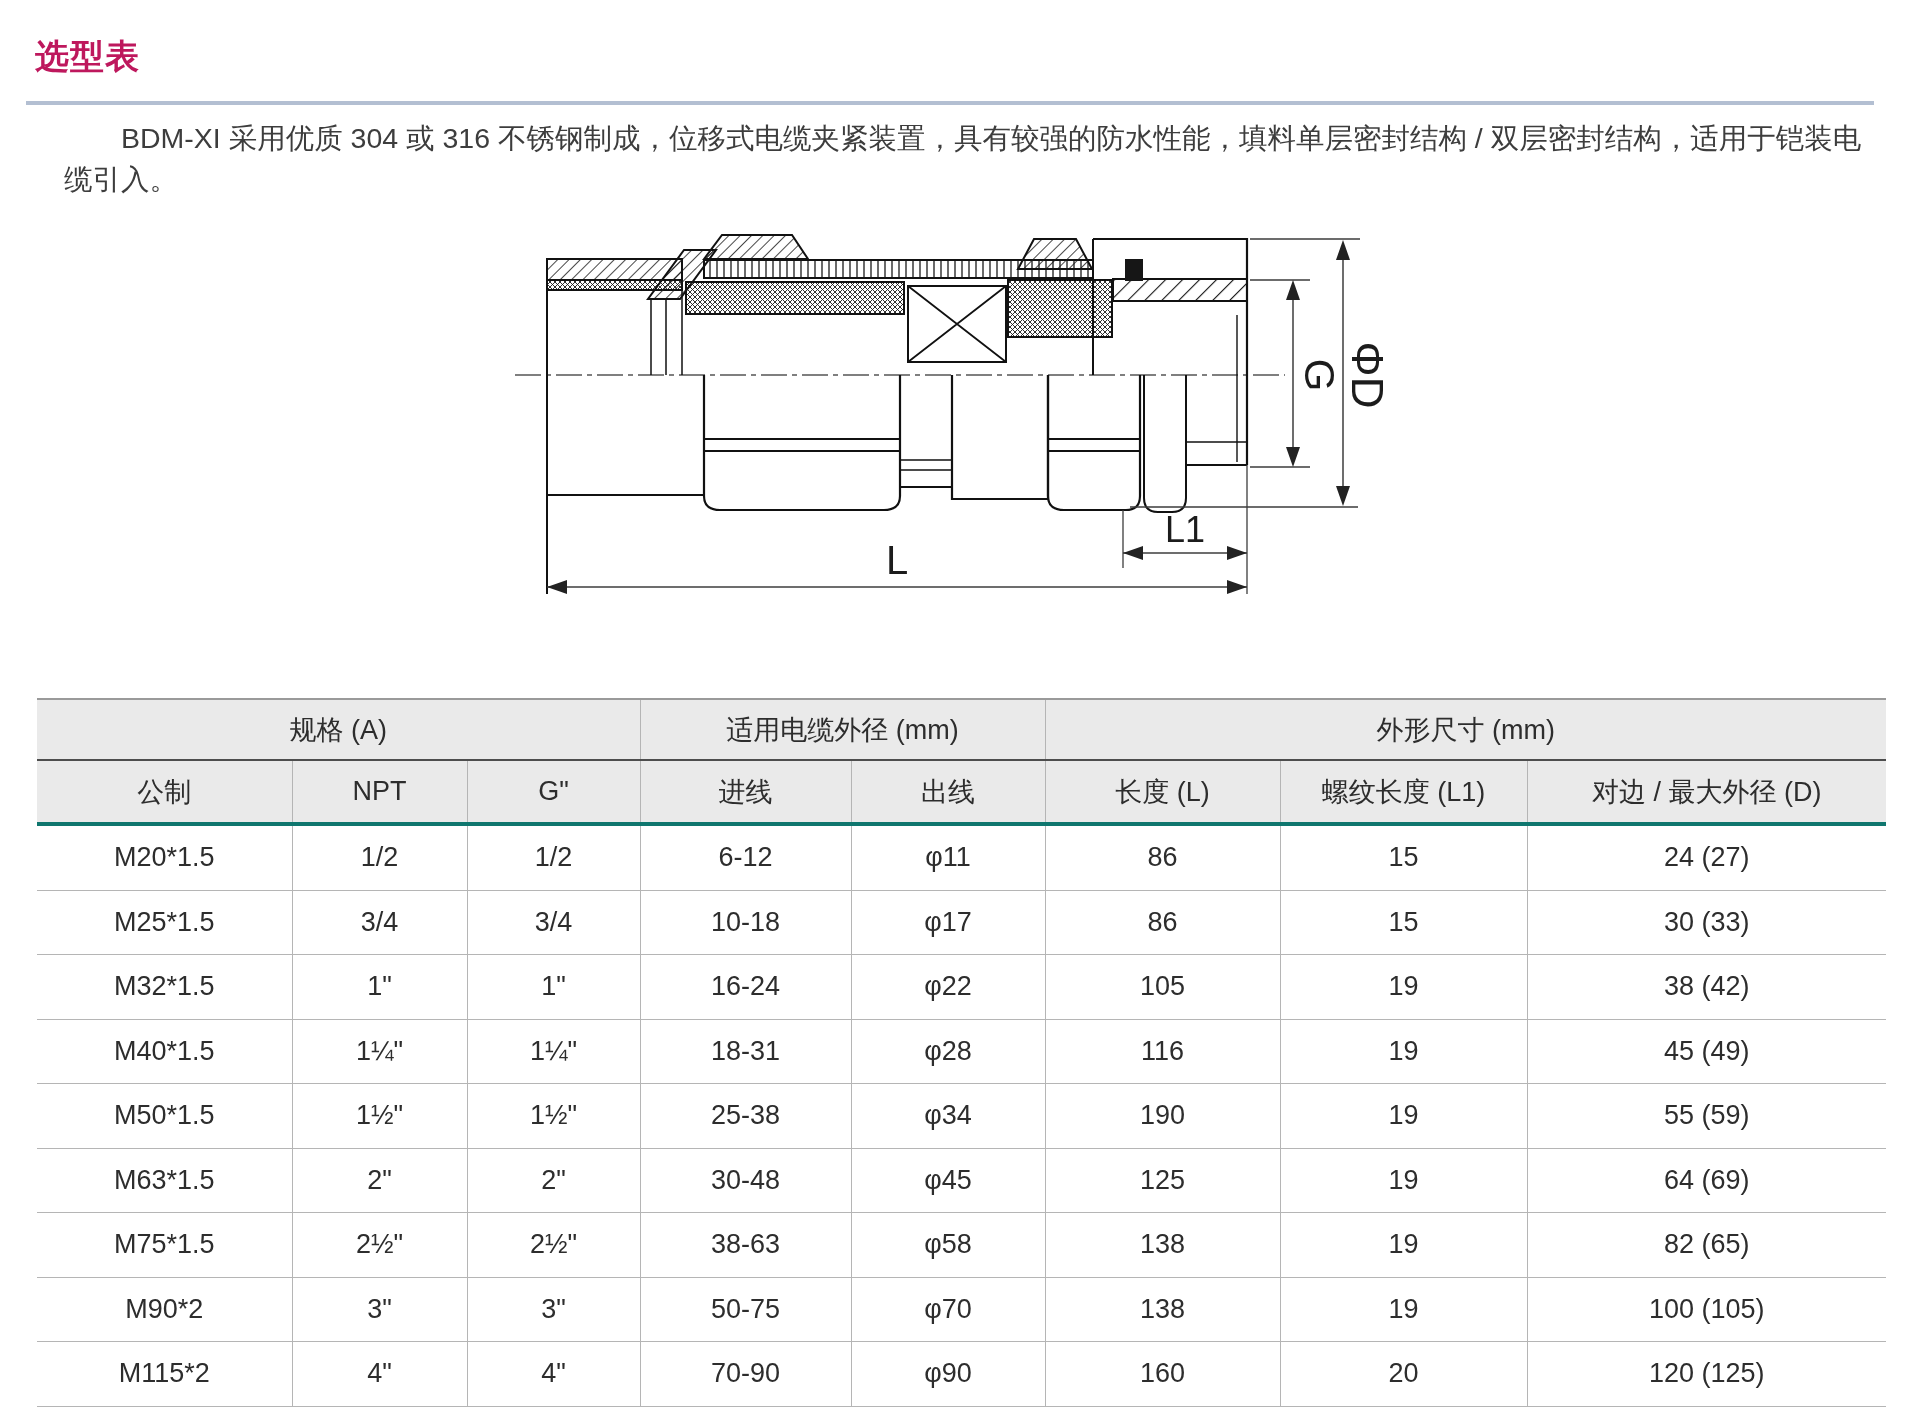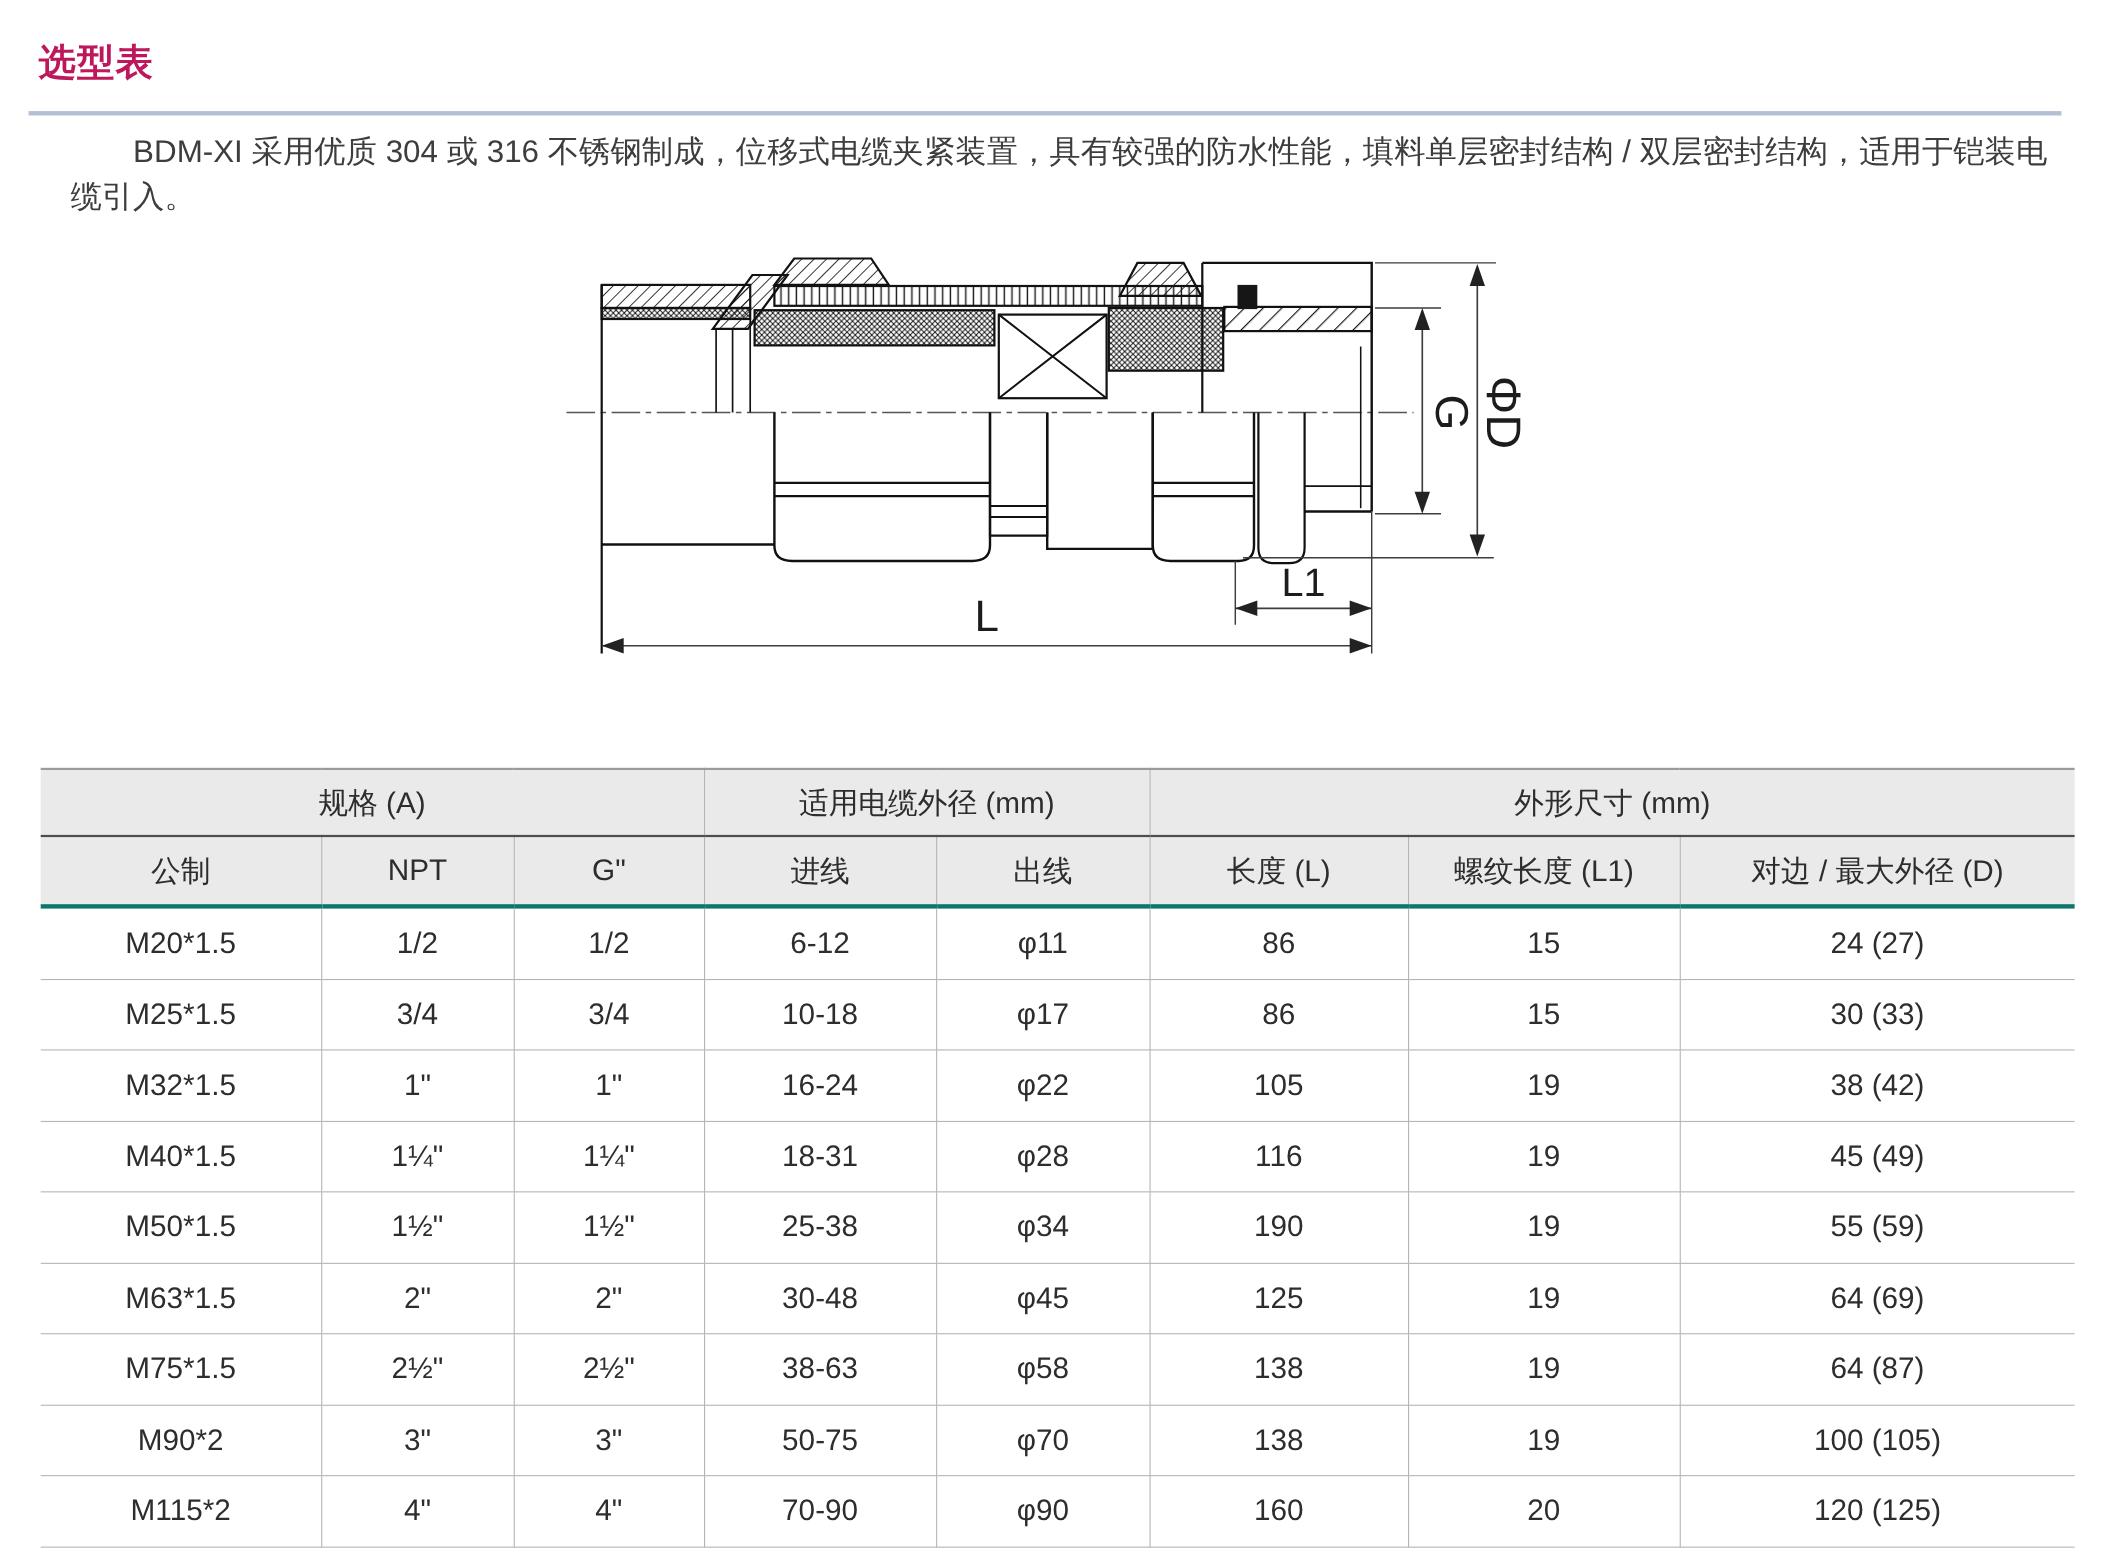--- a/index.html
+++ b/index.html
@@ -213,21 +213,21 @@
           <td>64 (69)</td>
         </tr>
         <tr>
           <td class="vline">M75*1.5</td>
           <td class="vline">2½"</td>
           <td class="vline">2½"</td>
           <td class="vline">38-63</td>
           <td class="vline">φ58</td>
           <td class="vline">138</td>
           <td class="vline">19</td>
-          <td>64 (87)</td>
+          <td>82 (65)</td>
         </tr>
         <tr>
           <td class="vline">M90*2</td>
           <td class="vline">3"</td>
           <td class="vline">3"</td>
           <td class="vline">50-75</td>
           <td class="vline">φ70</td>
           <td class="vline">138</td>
           <td class="vline">19</td>
           <td>100 (105)</td>

